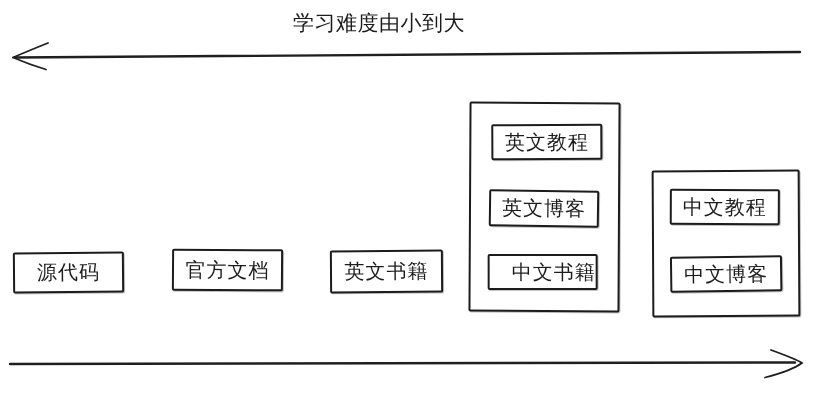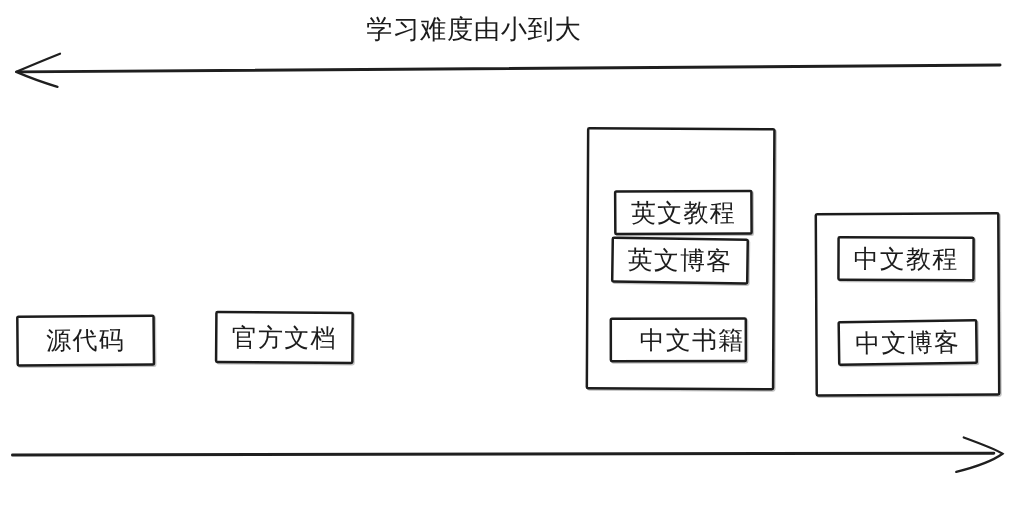--- a/index.html
+++ b/index.html
@@ -58,21 +58,21 @@
     box-sizing: border-box;
     box-shadow: 1px 1px 0 rgba(20,20,20,0.25);
   }
   
   .n-source   { left: 13px;  top: 252px; width: 111px; height: 41px; transform: rotate(-0.5deg); }
   .n-docs     { left: 172px; top: 249px; width: 111px; height: 42px; transform: rotate(0.4deg); }
   .n-enbooks  { left: 330px; top: 250px; width: 113px; height: 43px; transform: rotate(-0.4deg); }
   .g-english  { left: 469px; top: 102px; width: 151px; height: 210px; transform: rotate(0.3deg); }
   .g-chinese  { left: 652px; top: 170px; width: 148px; height: 147px; transform: rotate(-0.3deg); }
 
-  .g-english .n-entut  { left: 20px; top: 20px;  width: 111px; height: 36px; transform: rotate(-0.6deg); margin-top: 28px; }
+  .g-english .n-entut  { left: 20px; top: 20px;  width: 111px; height: 36px; transform: rotate(-0.6deg); }
   .g-english .n-enblog { left: 18px; top: 86px;  width: 110px; height: 37px; transform: rotate(0.5deg); }
   .g-english .n-cnbook { left: 17px; top: 150px; width: 110px; height: 36px; transform: rotate(-0.4deg); justify-content: flex-end; }
 
   .g-chinese .n-cntut  { left: 16px; top: 17px; width: 110px; height: 36px; transform: rotate(0.5deg); }
   .g-chinese .n-cnblog { left: 16px; top: 84px; width: 112px; height: 36px; transform: rotate(-0.5deg); }
 </style>
 </head>
 <body>
 
 <div class="diagram">
@@ -92,20 +92,23 @@
   </svg>
 
   <div class="node n-source">
     <span class="label">源代码</span>
   </div>
 
   <div class="node n-docs">
     <span class="label">官方文档</span>
   </div>
 
+  <div class="node n-enbooks">
+    <span class="label">英文书籍</span>
+  </div>
 
   <div class="group g-english">
     <div class="node n-entut">
       <span class="label">英文教程</span>
     </div>
     <div class="node n-enblog">
       <span class="label">英文博客</span>
     </div>
     <div class="node n-cnbook">
       <span class="label">中文书籍</span>

